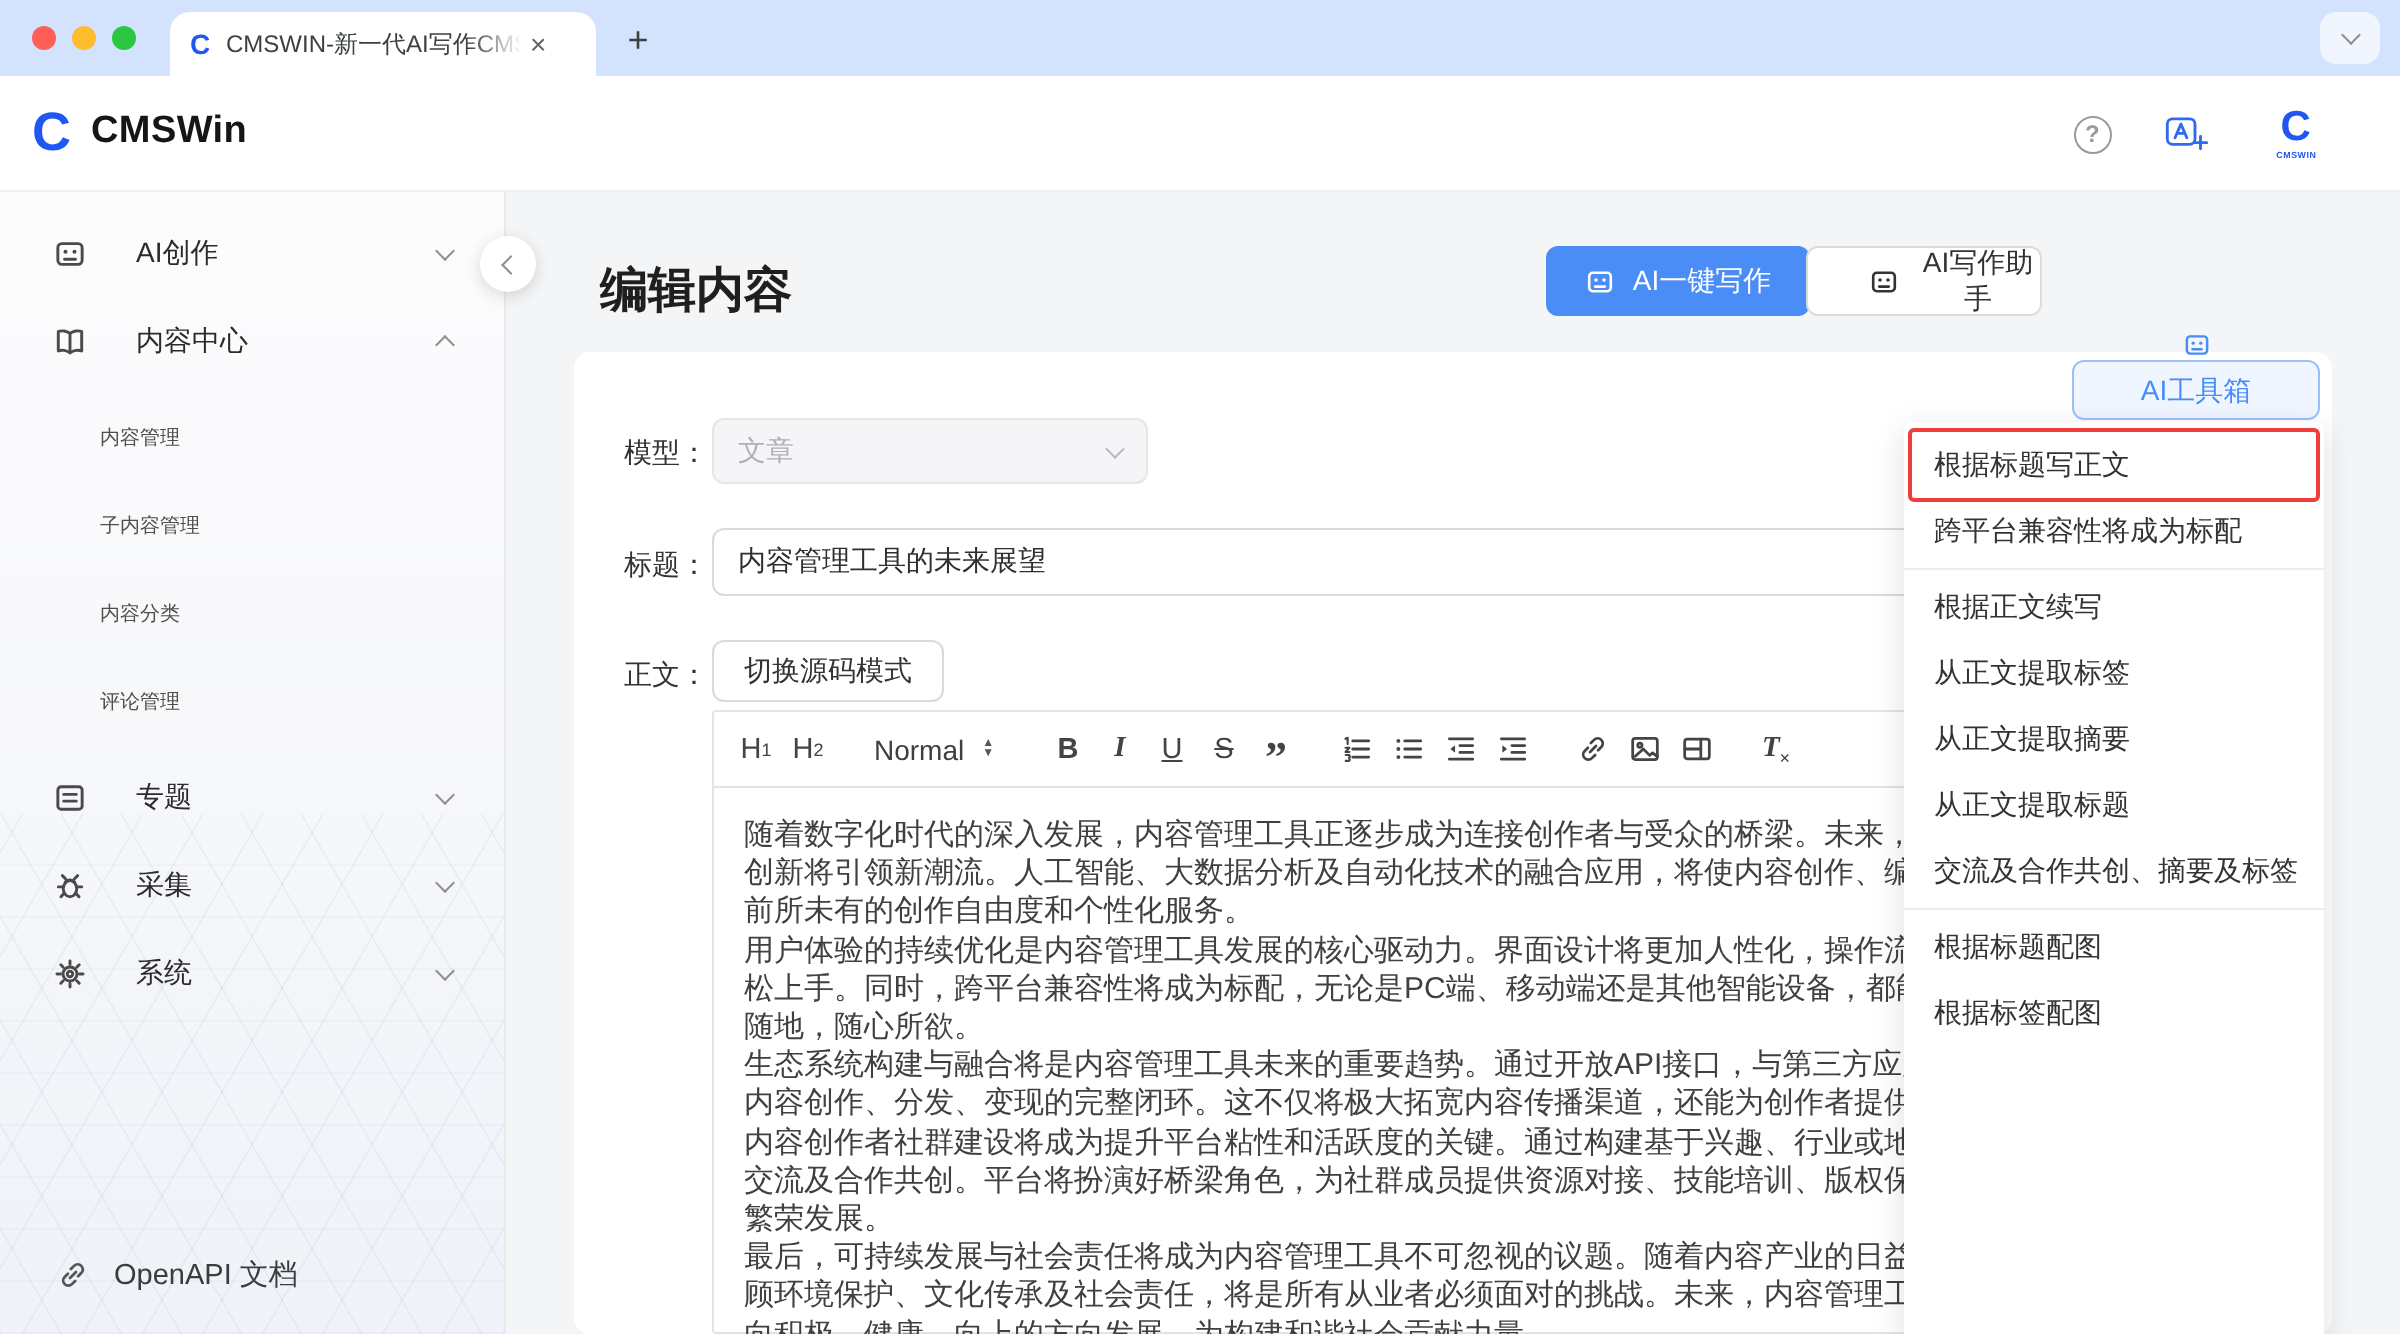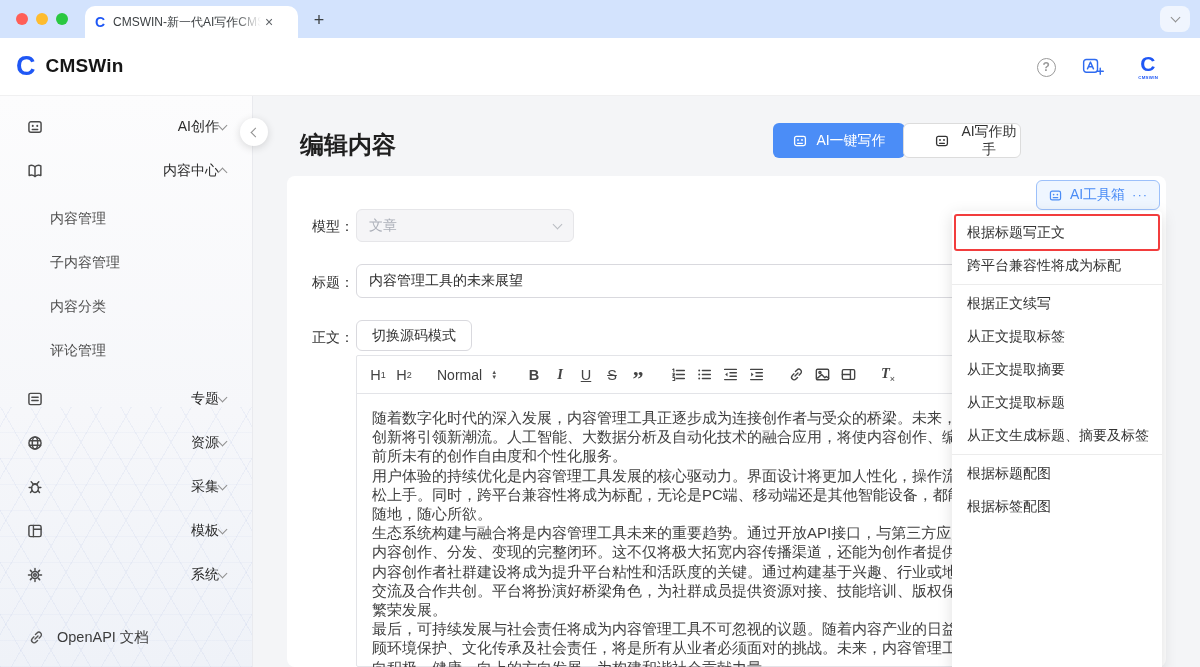--- a/index.html
+++ b/index.html
@@ -42,22 +42,22 @@
              background:linear-gradient(180deg,#FCFCFD 0%,#F6F7FA 55%,#EFF2F8 100%);
              border-right:1px solid #E9EAEE; }
   .sidebar::after { content:""; position:absolute; left:0; right:0; bottom:0; height:260px; pointer-events:none;
       background:
         repeating-linear-gradient(60deg, rgba(140,160,215,.10) 0 1px, transparent 1px 26px),
         repeating-linear-gradient(-60deg, rgba(140,160,215,.10) 0 1px, transparent 1px 26px),
         repeating-linear-gradient(0deg, rgba(140,160,215,.06) 0 1px, transparent 1px 26px); }
   .side-item { height:44px; display:flex; align-items:center; padding:0 26px; cursor:pointer; color:#2b2b2b; position:relative; z-index:1; }
   .side-item .ic { width:18px; height:18px; color:#4a4a4a; flex:none; }
   .side-item .ic svg { width:18px; height:18px; display:block; }
-  .side-item .lbl { margin-left:0; font-size:14px; flex:1;text-align:right; }
-  .side-sub { height:44px; display:flex; align-items:center; padding-left:50px; font-size:14px; color:#4f4f4f; cursor:pointer; position:relative; z-index:1; }
+  .side-item .lbl { margin-left:24px; font-size:14px; flex:1; }
+  .side-sub { height:44px; display:flex; align-items:center; padding-left:50px; font-size:10px; color:#4f4f4f; cursor:pointer; position:relative; z-index:1; }
   .gap-top { margin-top:4px; }
   .chev { width:7px; height:7px; border-style:solid; border-color:#8f8f8f; border-width:0 1.6px 1.6px 0; display:inline-block; }
   .chev.down { transform:rotate(45deg); margin-top:-3px; }
   .chev.up   { transform:rotate(-135deg); margin-top:3px; }
   .chev.left { transform:rotate(135deg); margin-left:3px; }
   .side-footer { position:absolute; left:0; bottom:10px; width:100%; height:40px; display:flex; align-items:center;
                  padding:0 28px; gap:12px; font-size:14.5px; color:#3c3c3c; cursor:pointer; z-index:1; }
   .side-footer .ic, .side-footer .ic svg { width:17px; height:17px; color:#555; display:block; }
   .collapse-handle { position:absolute; left:240px; top:118px; width:28px; height:28px; border-radius:50%;
                  background:#fff; box-shadow:0 2px 8px rgba(0,0,0,.14); display:flex; align-items:center;
@@ -66,21 +66,21 @@
   .page-title { position:absolute; left:300px; top:129px; font-size:24px; font-weight:700; color:#1f1f1f; }
   .btn { position:absolute; top:123px; height:35px; border-radius:6px; display:flex; align-items:center;
          justify-content:center; gap:8px; font-size:14px; cursor:pointer; border:none; }
   .btn .ric, .btn .ric svg { width:16px; height:16px; display:block; }
   .btn-primary { left:773px; width:132px; background:#4B8DF7; color:#fff; }
   .btn-secondary { left:903px; width:118px; background:#fff; color:#333; border:1px solid #DCDCDC;padding-left:30px; }
   
   .card { position:absolute; left:287px; top:176px; width:879px; height:491px; background:#fff; border-radius:8px; }
   .toolbox-btn { position:absolute; left:1036px; top:180px; width:124px; height:30px; background:#EFF6FF;
                  border:1px solid #9CC0FA; border-radius:6px; color:#4A8CF6; display:flex; align-items:center;
-                 justify-content:center; gap:7px; font-size:14px; cursor:pointer; z-index:7; }
+                 justify-content:center; gap:7px; font-size:14px; cursor:pointer; z-index:7;flex-direction:column; }
   .toolbox-btn .ric, .toolbox-btn .ric svg { width:15px; height:15px; display:block; }
   .toolbox-btn .dots { font-size:13px; letter-spacing:1px; margin-top:-2px; }
   .form-label { position:absolute; width:62px; text-align:right; font-size:14px; color:#333; }
   .model-select { position:absolute; left:356px; top:209px; width:218px; height:33px; background:#F5F5F7;
                  border:1px solid #E6E6E9; border-radius:6px; display:flex; align-items:center;
                  padding:0 12px; color:#ACB0B9; font-size:14px; cursor:not-allowed; }
   .model-select .chev { margin-left:auto; border-color:#B9BCC2; margin-top:-3px; }
   .title-input { position:absolute; left:356px; top:264px; width:792px; height:34px; border:1px solid #D9D9DE;
                  border-radius:6px; background:#fff; padding:0 12px; font-size:14px; color:#2f2f2f;
                  font-family:inherit; outline:none; }
@@ -184,46 +184,25 @@
               <rect x="2.6" y="3" width="10.8" height="10" rx="1.5"></rect>
               <path d="M5.2 6.4h5.6M5.2 9.4h5.6"></path>
             </svg>
           </span>
           <span class="lbl">专题</span>
           <span class="chev down"></span>
         </div>
         <div class="side-item">
           <span class="ic">
             <svg viewBox="0 0 16 16" fill="none" stroke="currentColor" stroke-width="1.3" stroke-linecap="round" stroke-linejoin="round">
-              <circle cx="8" cy="8" r="5.4"></circle>
-              <ellipse cx="8" cy="8" rx="2.4" ry="5.4"></ellipse>
-              <path d="M3 6h10M3 10h10"></path>
-            </svg>
-          </span>
-          <span class="lbl">资源</span>
-          <span class="chev down"></span>
-        </div>
-        <div class="side-item">
-          <span class="ic">
-            <svg viewBox="0 0 16 16" fill="none" stroke="currentColor" stroke-width="1.3" stroke-linecap="round" stroke-linejoin="round">
               <ellipse cx="8" cy="9.2" rx="3" ry="3.6"></ellipse>
               <path d="M5.9 6.2a3 3 0 0 1 4.2 0M6 4.8 4.6 3.4M10 4.8l1.4-1.4M5 8.4H2.8M11 8.4h2.2M5.4 11.2 4 12.8M10.6 11.2 12 12.8"></path>
             </svg>
           </span>
           <span class="lbl">采集</span>
-          <span class="chev down"></span>
-        </div>
-        <div class="side-item">
-          <span class="ic">
-            <svg viewBox="0 0 16 16" fill="none" stroke="currentColor" stroke-width="1.3" stroke-linecap="round" stroke-linejoin="round">
-              <rect x="2.6" y="3" width="10.8" height="10" rx="1.5"></rect>
-              <path d="M6.6 3v10M6.6 6.4h6.8" stroke-width="1.2"></path>
-            </svg>
-          </span>
-          <span class="lbl">模板</span>
           <span class="chev down"></span>
         </div>
         <div class="side-item">
           <span class="ic">
             <svg viewBox="0 0 16 16" fill="none" stroke="currentColor" stroke-width="1.3" stroke-linecap="round" stroke-linejoin="round">
               <circle cx="8" cy="8" r="3.1"></circle>
               <circle cx="8" cy="8" r="1.2"></circle>
               <path d="M8 2.2v1.6M8 12.2v1.6M2.2 8h1.6M12.2 8h1.6M3.9 3.9l1.1 1.1M11 11l1.1 1.1M12.1 3.9 11 5M5 11l-1.1 1.1"></path>
             </svg>
           </span>
@@ -393,20 +372,20 @@
   </div>
 
   <div class="menu">
       <div class="menu-item">根据标题写正文</div>
       <div class="menu-item">跨平台兼容性将成为标配</div>
       <div class="menu-divider"></div>
       <div class="menu-item">根据正文续写</div>
       <div class="menu-item">从正文提取标签</div>
       <div class="menu-item">从正文提取摘要</div>
       <div class="menu-item">从正文提取标题</div>
-      <div class="menu-item">从正文生成标题、摘要及标签</div>
+      <div class="menu-item">交流及合作共创、摘要及标签</div>
       <div class="menu-divider"></div>
       <div class="menu-item">根据标题配图</div>
       <div class="menu-item">根据标签配图</div>
       <div class="menu-highlight"></div>
     </div>
 
 </div>
 
 </body></html>

